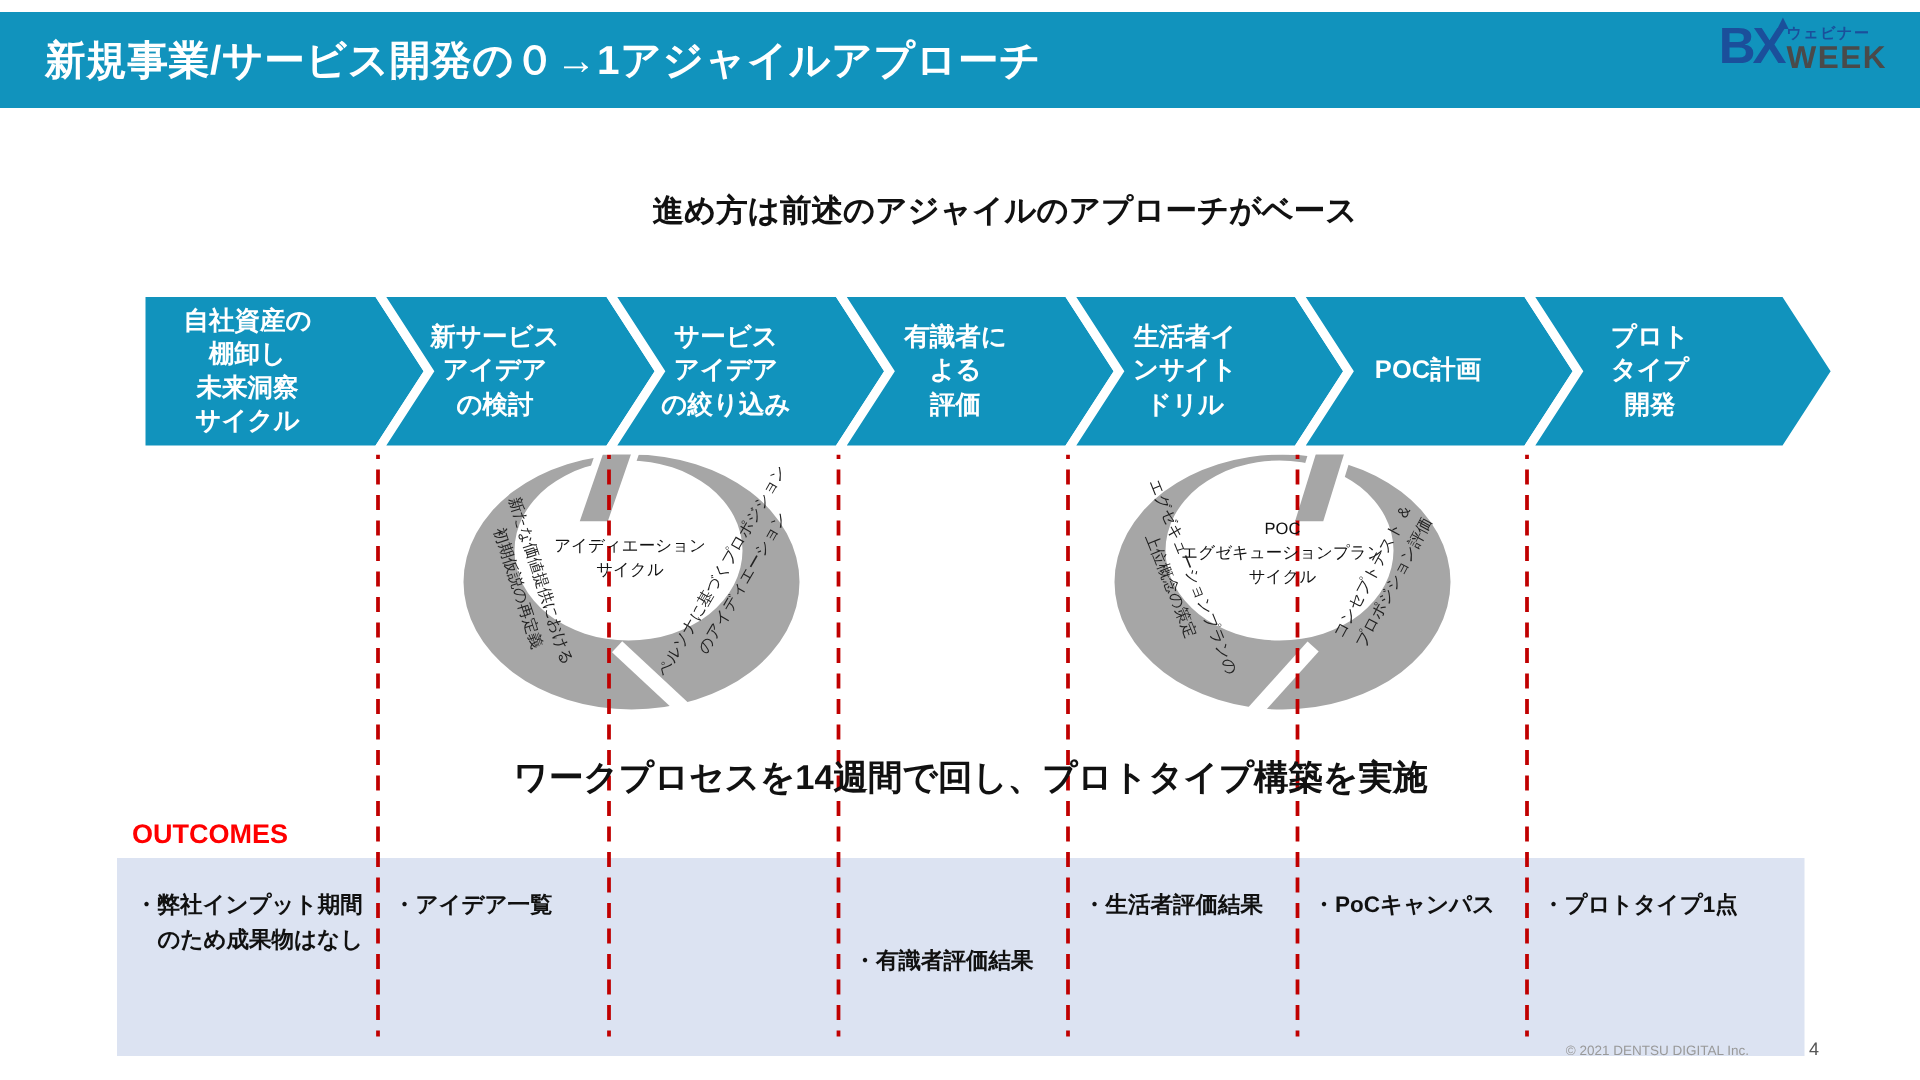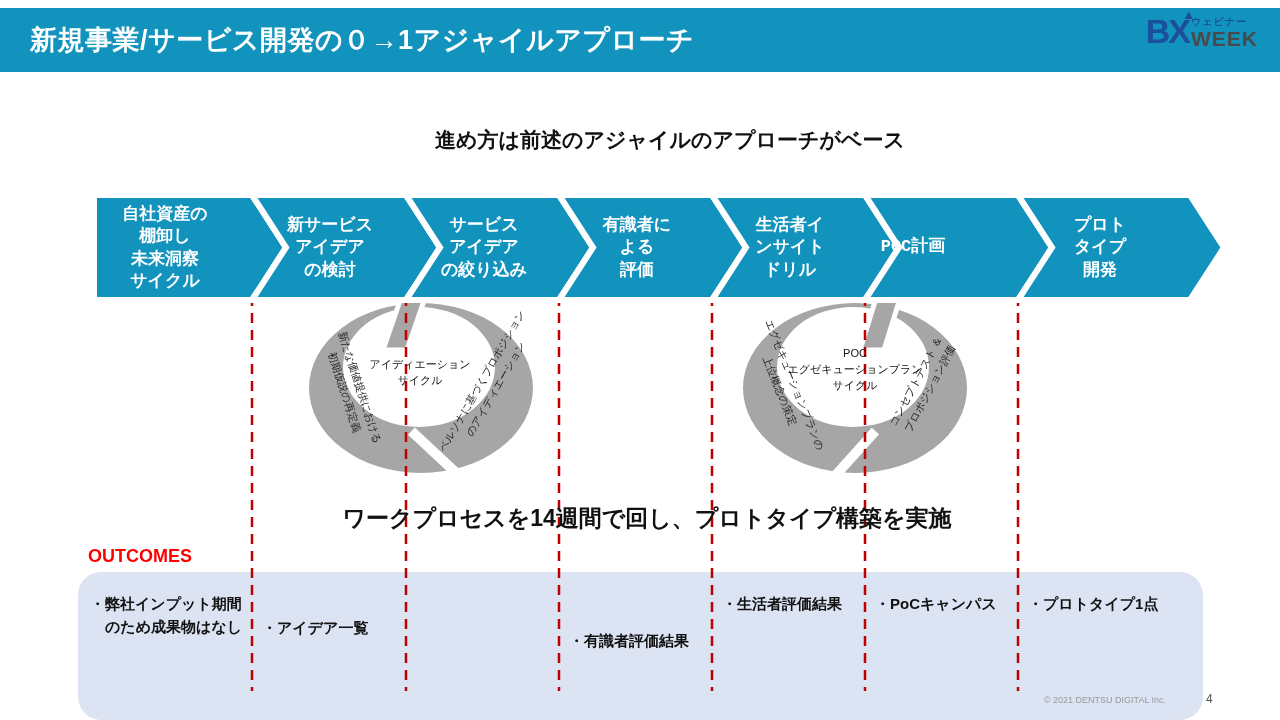--- a/index.html
+++ b/index.html
@@ -20,21 +20,21 @@
   #logo .bx{font-size:34px;font-weight:bold;color:var(--logoblue);letter-spacing:-2px;line-height:1;position:relative;}
   #logo .tri{position:absolute;top:-6px;right:-4px;font-size:13px;color:var(--logoblue);}
   #logo .col{display:flex;flex-direction:column;margin-left:2px;margin-top:1px;}
   #logo .webinar{font-size:10px;font-weight:bold;color:var(--logoblue);letter-spacing:1px;}
   #logo .week{font-size:21px;font-weight:bold;color:var(--weekgray);letter-spacing:1px;line-height:0.95;}
 
   #subtitle{left:60px;top:126px;width:1220px;text-align:center;font-size:21px;
     font-weight:bold;color:#111;z-index:4;}
 
   
-  #outcomes-table{left:78px;top:572px;width:1125px;height:148px;background:var(--tablebg);z-index:1;border-radius:23px;}
+  #outcomes-table{left:78px;top:572px;width:1125px;height:132px;background:var(--tablebg);z-index:1;}
   .cell{position:absolute;top:20px;font-size:15px;font-weight:bold;color:#111;
     white-space:pre-line;line-height:1.55;}
 
   #diagram{left:0;top:0;width:1280px;height:720px;z-index:2;}
   .donut{fill:var(--gray);fill-rule:evenodd;}
   .arm{fill:var(--gray);stroke:#fff;stroke-width:5;}
   .slash{fill:#fff;}
   .redline{stroke:var(--red);stroke-width:2.5;stroke-dasharray:10 7;fill:none;}
   .chev{fill:var(--teal);stroke:#fff;stroke-width:6;stroke-linejoin:miter;}
 
@@ -56,21 +56,21 @@
   #page-number{left:1206px;top:692px;font-size:12px;color:#555;z-index:5;}
 </style>
 </head>
 <body>
 
 <div id="slide">
 
   <div id="outcomes-table" class="abs">
     <div class="cell" style="left:12px;">・弊社インプット期間
 　のため成果物はなし</div>
-    <div class="cell" style="left:184px;margin-top:24px;">・アイデア一覧</div>
+    <div class="cell" style="left:184px;">・アイデア一覧</div>
     <div class="cell" style="left:491px;margin-top:37px;">・有識者評価結果</div>
     <div class="cell" style="left:644px;">・生活者評価結果</div>
     <div class="cell" style="left:797px;">・PoCキャンパス</div>
     <div class="cell" style="left:950px;">・プロトタイプ1点</div>
   </div>
 
   <svg id="diagram" class="abs" viewBox="0 0 1280 720">
 
     <path class="donut" d="M309,388 a112,85 0 1,0 224,0 a112,85 0 1,0 -224,0 Z M343,367 a76,60 0 1,0 152,0 a76,60 0 1,0 -152,0 Z"></path>
     <path class="donut" d="M743,388 a112,85 0 1,0 224,0 a112,85 0 1,0 -224,0 Z M777,367 a76,60 0 1,0 152,0 a76,60 0 1,0 -152,0 Z"></path>
@@ -119,21 +119,21 @@
 の検討</div>
   <div class="abs stage-label" style="left:404px;width:160px;">サービス
 アイデア
 の絞り込み</div>
   <div class="abs stage-label" style="left:557px;width:160px;">有識者に
 よる
 評価</div>
   <div class="abs stage-label" style="left:710px;width:160px;">生活者イ
 ンサイト
 ドリル</div>
-  <div class="abs stage-label" style="left:833px;width:160px;font-family:Liberation Mono, monospace;">POC計画</div>
+  <div class="abs stage-label" style="left:872px;width:160px;">POC計画</div>
   <div class="abs stage-label" style="left:1020px;width:160px;">プロト
 タイプ
 開発</div>
 
   <div class="abs cycle-center" style="left:340px;top:338px;width:160px;height:70px;">アイディエーション
 サイクル</div>
   <div class="abs cycle-center" style="left:775px;top:330px;width:160px;height:80px;">POC
 エグゼキューションプラン
 サイクル</div>
 

